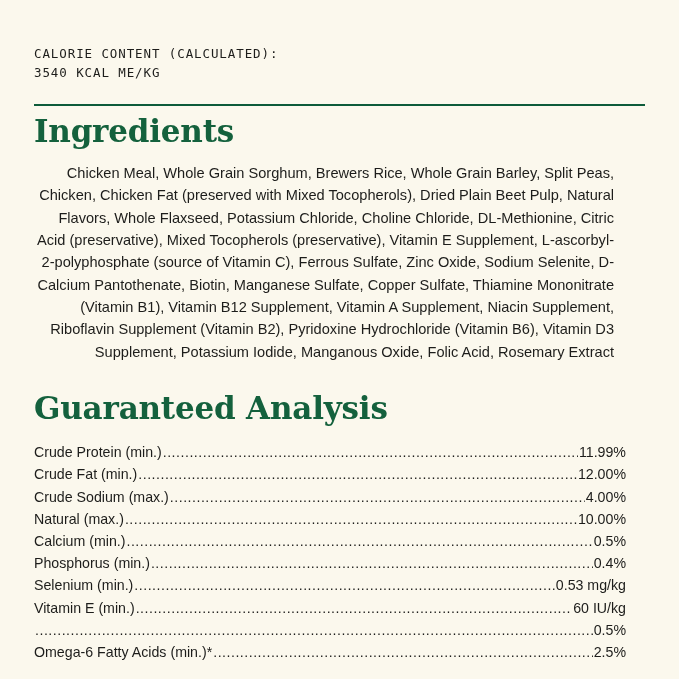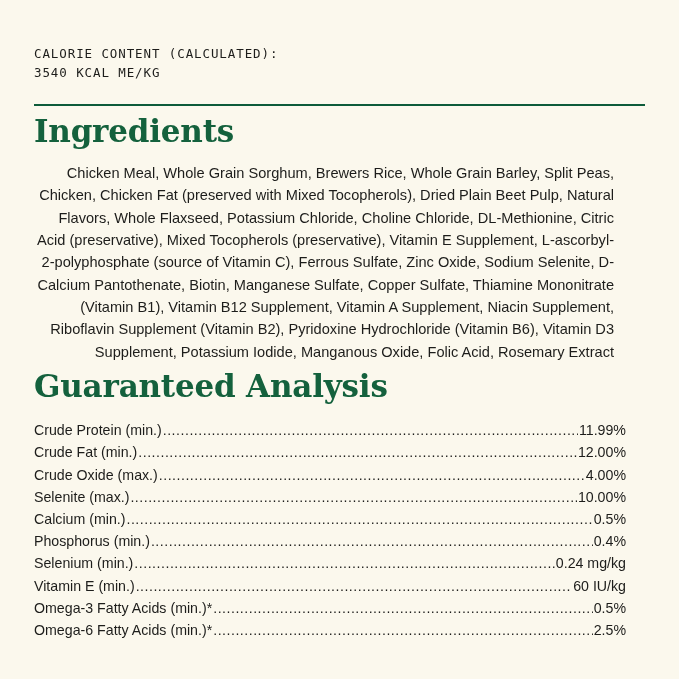--- a/index.html
+++ b/index.html
@@ -39,21 +39,21 @@
   h1.section-title {
     font-family: "DejaVu Serif", serif;
     font-weight: 700;
     color: #14613d;
     font-size: 31px;
     line-height: 1.1;
     margin: 8px 0 14px 0;
     letter-spacing: -0.2px;
   }
   h1.analysis-title {
-    margin-top: 6px;
+    margin-top: 28px;
     margin-bottom: 16px;
   }
   .ingredients-text {
     font-size: 14.6px;
     line-height: 1.53;
     color: #1d1d1b;
     width: 580px;
     text-align: right;
   }
   .analysis-list {
@@ -109,51 +109,50 @@
       <span class="label">Crude Protein (min.)</span>
       <span class="dots">..........................................................................................................................................................</span>
       <span class="value">11.99%</span>
     </div>
     <div class="analysis-row">
       <span class="label">Crude Fat (min.)</span>
       <span class="dots">..........................................................................................................................................................</span>
       <span class="value">12.00%</span>
     </div>
     <div class="analysis-row">
-      <span class="label">Crude Oxide (max.)</span>
+      <span class="label">Crude Sodium (max.)</span>
       <span class="dots">..........................................................................................................................................................</span>
       <span class="value">4.00%</span>
     </div>
     <div class="analysis-row">
-      <span class="label">Selenite  (max.)</span>
+      <span class="label">Natural  (max.)</span>
       <span class="dots">..........................................................................................................................................................</span>
       <span class="value">10.00%</span>
     </div>
     <div class="analysis-row">
       <span class="label">Calcium (min.)</span>
       <span class="dots">..........................................................................................................................................................</span>
       <span class="value">0.5%</span>
     </div>
     <div class="analysis-row">
       <span class="label">Phosphorus (min.)</span>
       <span class="dots">..........................................................................................................................................................</span>
       <span class="value">0.4%</span>
     </div>
     <div class="analysis-row">
       <span class="label">Selenium (min.)</span>
       <span class="dots">..........................................................................................................................................................</span>
-      <span class="value">0.24 mg/kg</span>
+      <span class="value">0.53 mg/kg</span>
     </div>
     <div class="analysis-row">
       <span class="label">Vitamin E (min.)</span>
       <span class="dots">..........................................................................................................................................................</span>
       <span class="value">60 IU/kg</span>
     </div>
     <div class="analysis-row">
-      <span class="label">Omega-3 Fatty Acids (min.)*</span>
       <span class="dots"> ........................................................................................................................................................</span>
       <span class="value">0.5%</span>
     </div>
     <div class="analysis-row">
       <span class="label">Omega-6 Fatty Acids (min.)*</span>
       <span class="dots"> ........................................................................................................................................................</span>
       <span class="value">2.5%</span>
     </div>
   </div>
 

